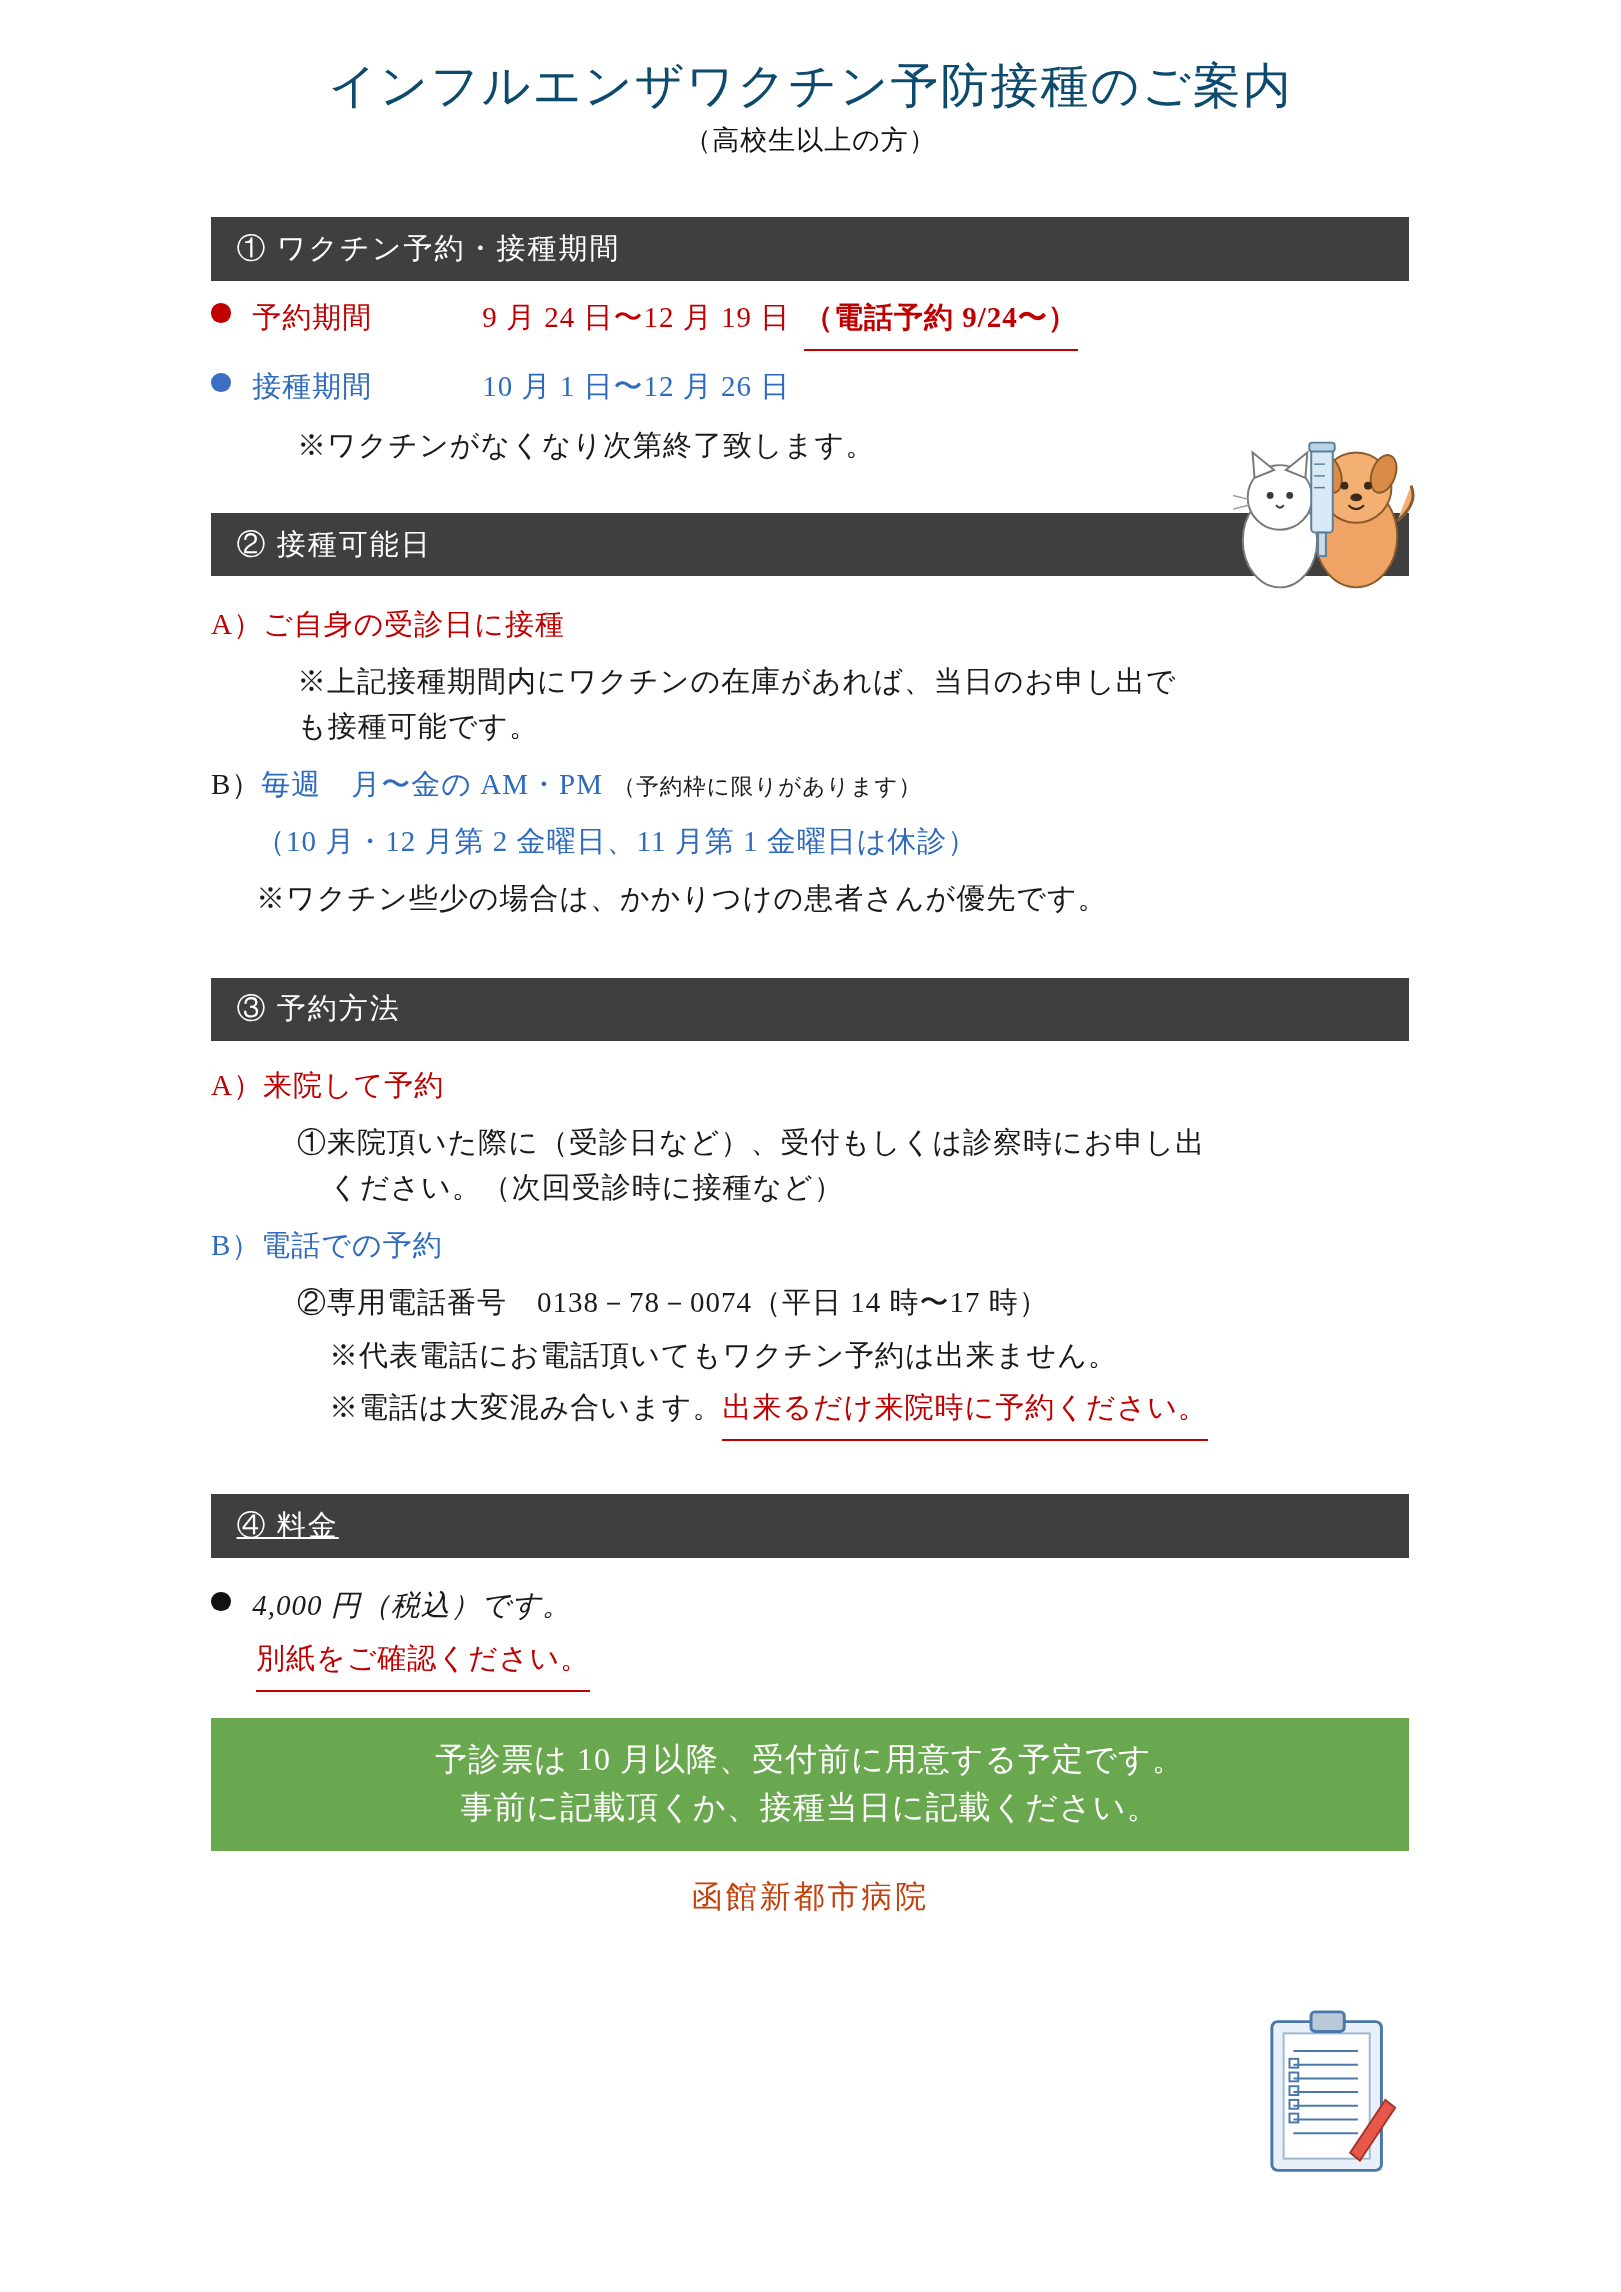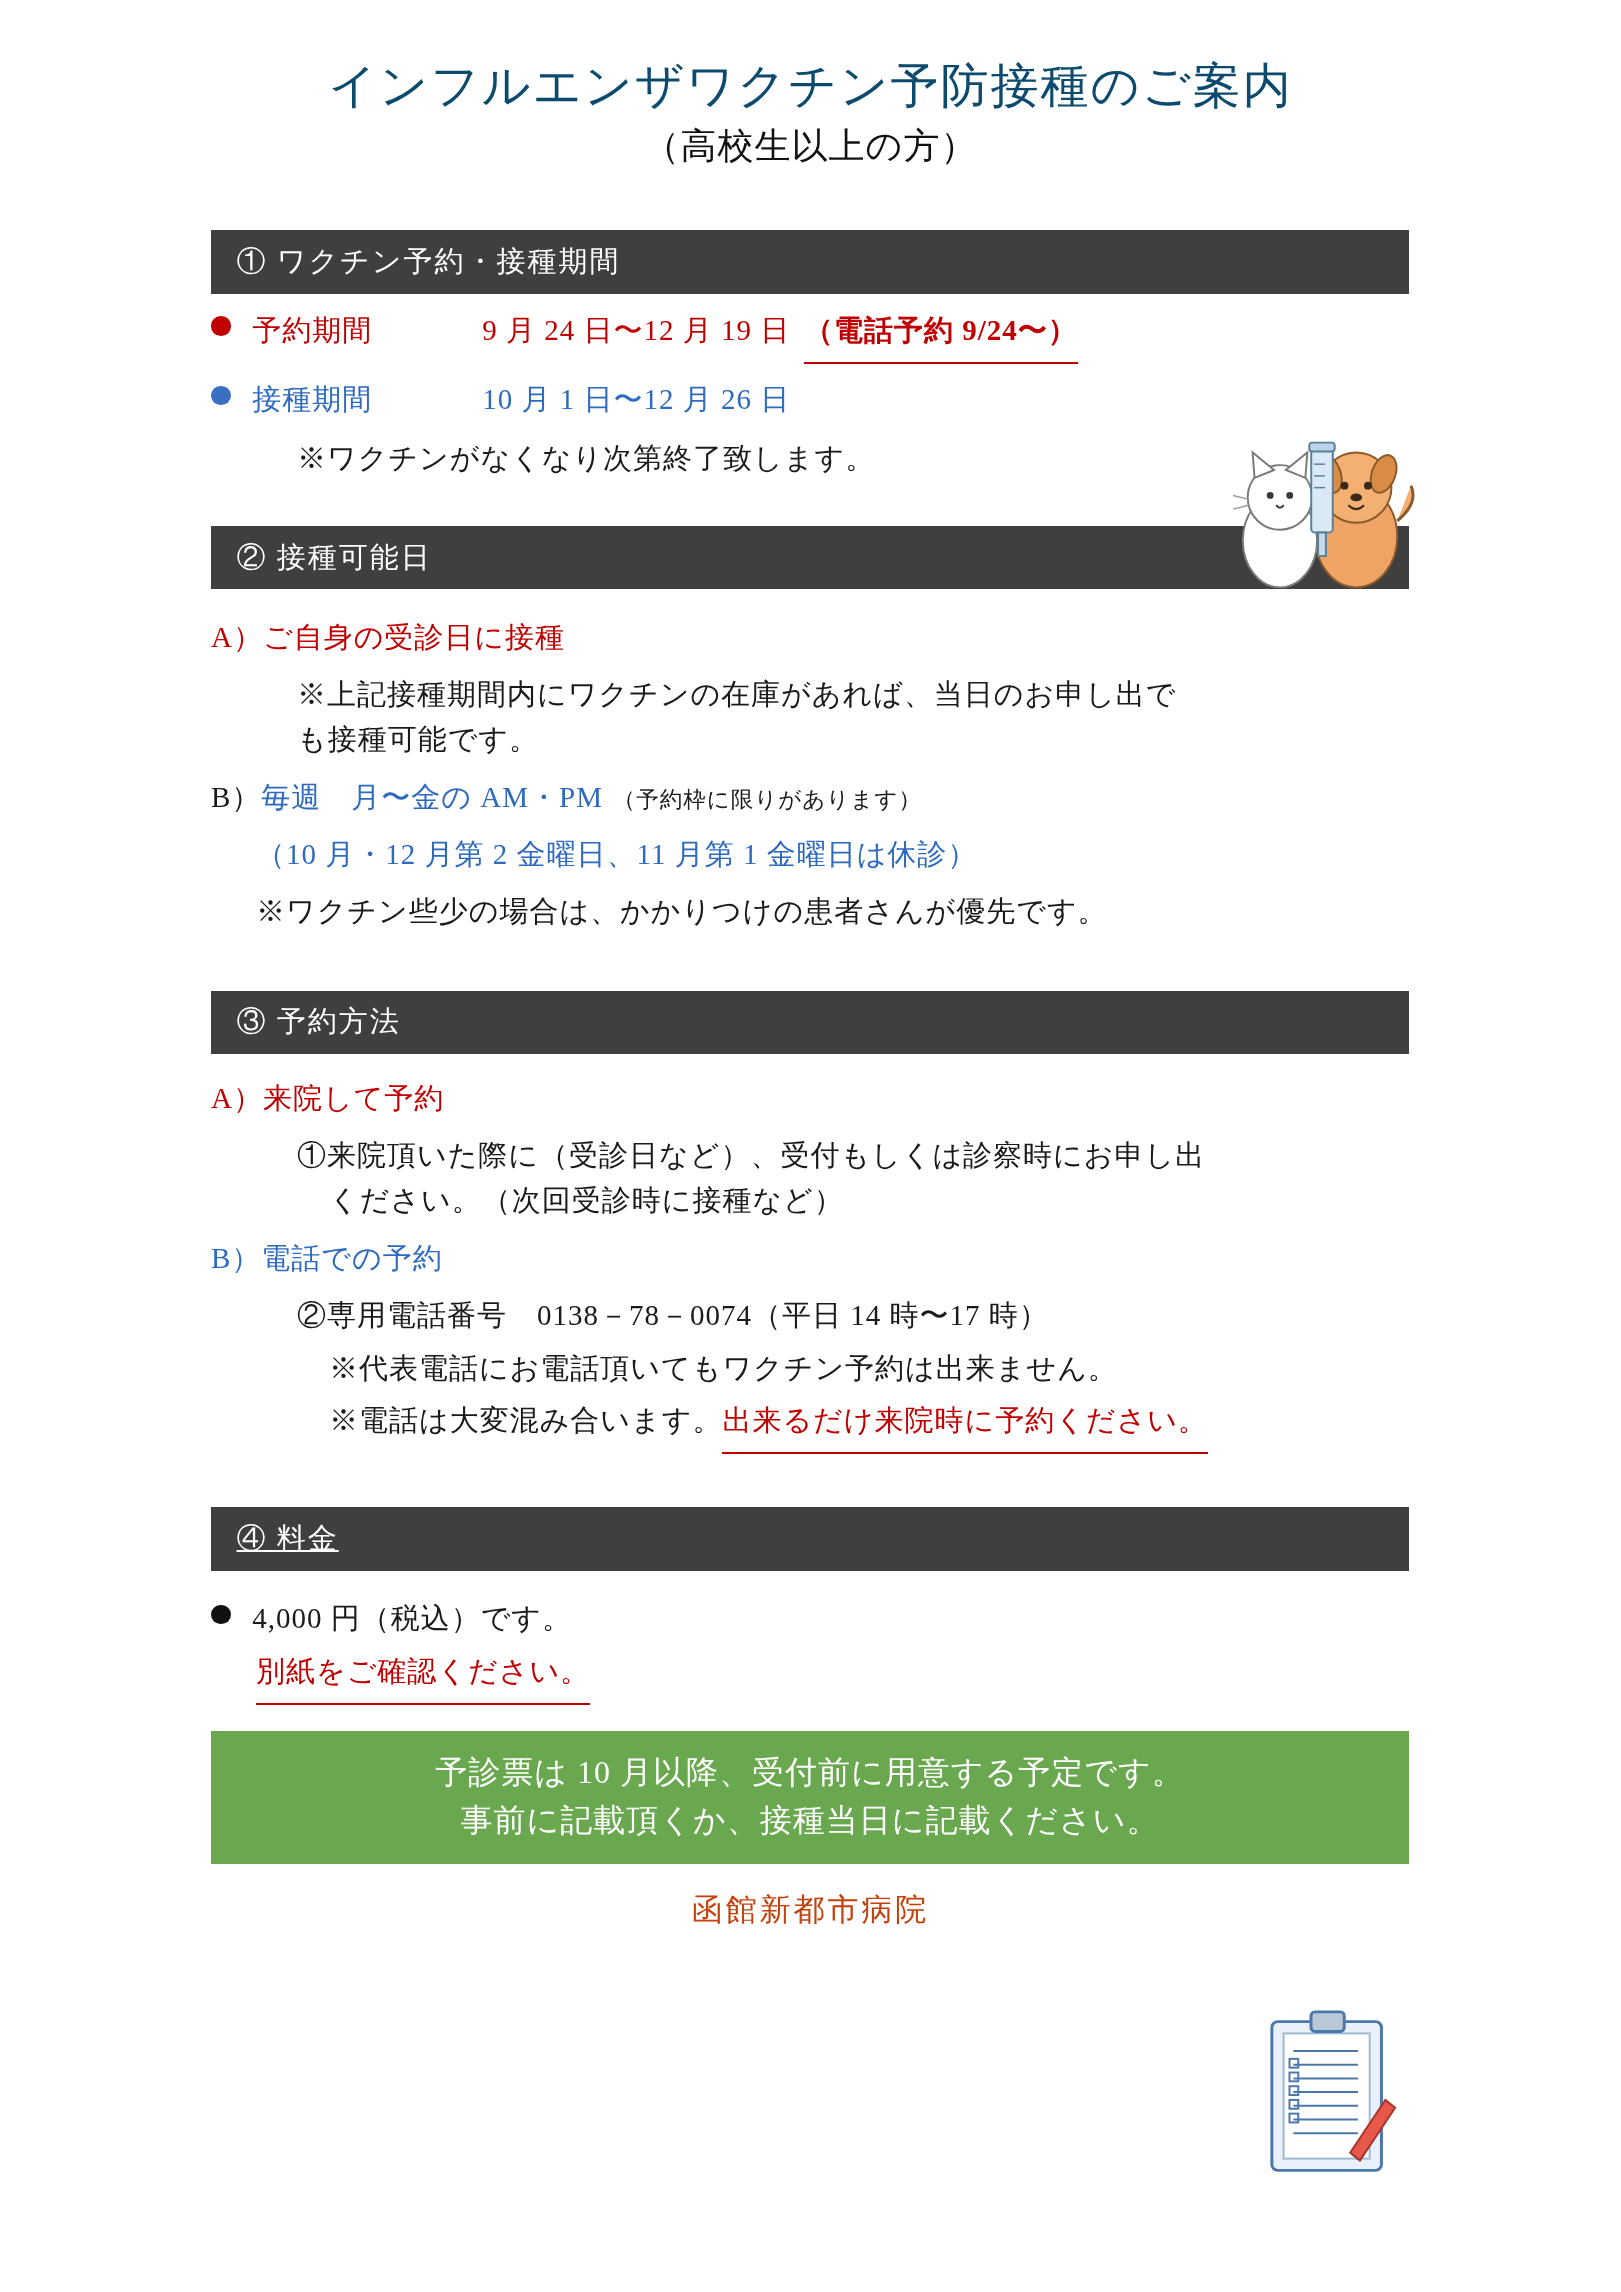--- a/index.html
+++ b/index.html
@@ -29,21 +29,21 @@
     margin-top: 57px;
   }
   .title-main {
     font-size: 48px;
     letter-spacing: 2px;
     font-weight: normal;
     color: #0c4a6e;
     line-height: 1.2;
   }
   .title-sub {
-    font-size: 36px;
+    font-size: 27px;
     letter-spacing: 1px;
     margin-top: 7.8px;
     color: #111;
   }
 
   
   .bar {
     margin: 0 211px 0 211px;
     background: #3f3f3f;
     color: #ffffff;
@@ -209,21 +209,21 @@
     <div class="line indent2" style="margin-top:11.8px;">②専用電話番号　0138－78－0074（平日 14 時〜17 時）</div>
     <div class="line indent3" style="margin-top:7.8px;">※代表電話にお電話頂いてもワクチン予約は出来ません。</div>
     <div class="indent3" style="margin-top:7.8px;">
       <span class="line">※電話は大変混み合います。</span><span class="line red ul-red">出来るだけ来院時に予約ください。</span>
     </div>
   </div>
 
   <div class="bar bar-4">④ 料金</div>
 
   <div class="body-area">
-    <div class="row" style="margin-top:25.5px;">
+    <div class="row" style="margin-top:25.5px;font-style:italic;">
       <span class="dot dot-black"></span>
       <span class="line">4,000 円（税込）です。</span>
     </div>
     <div class="indent1" style="margin-top:7.8px;">
       <span class="line red ul-red">別紙をご確認ください。</span>
     </div>
   </div>
 
   <div class="green-banner">
     <div>予診票は 10 月以降、受付前に用意する予定です。</div>

